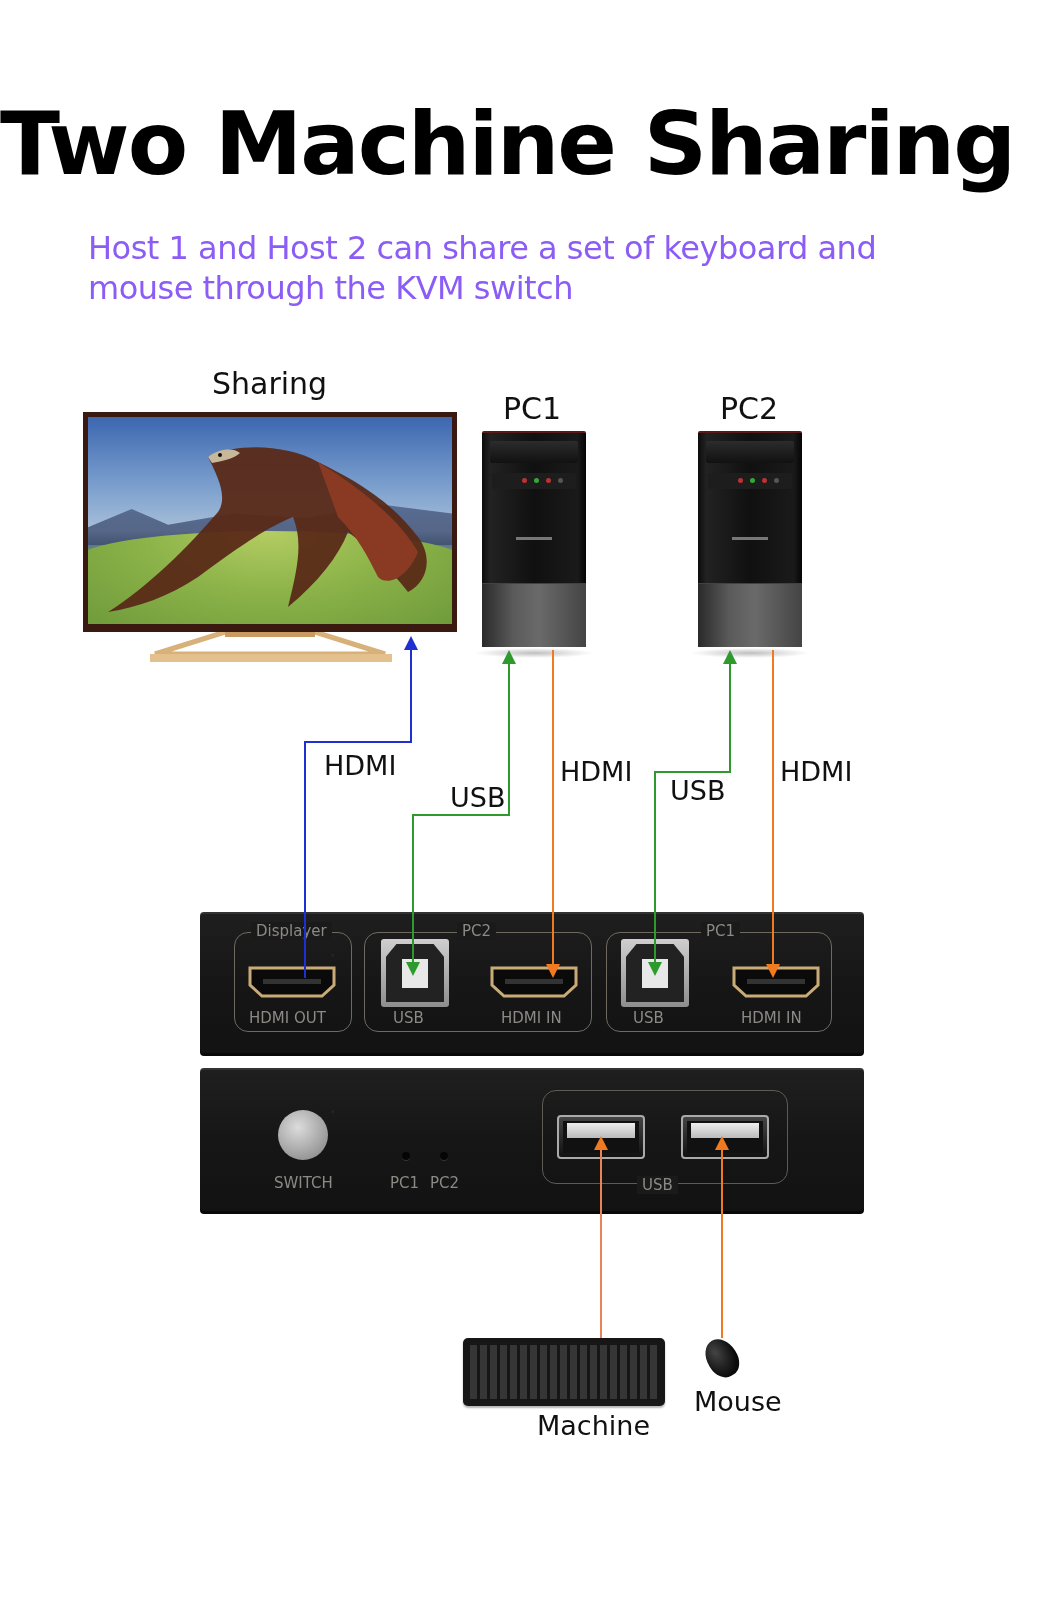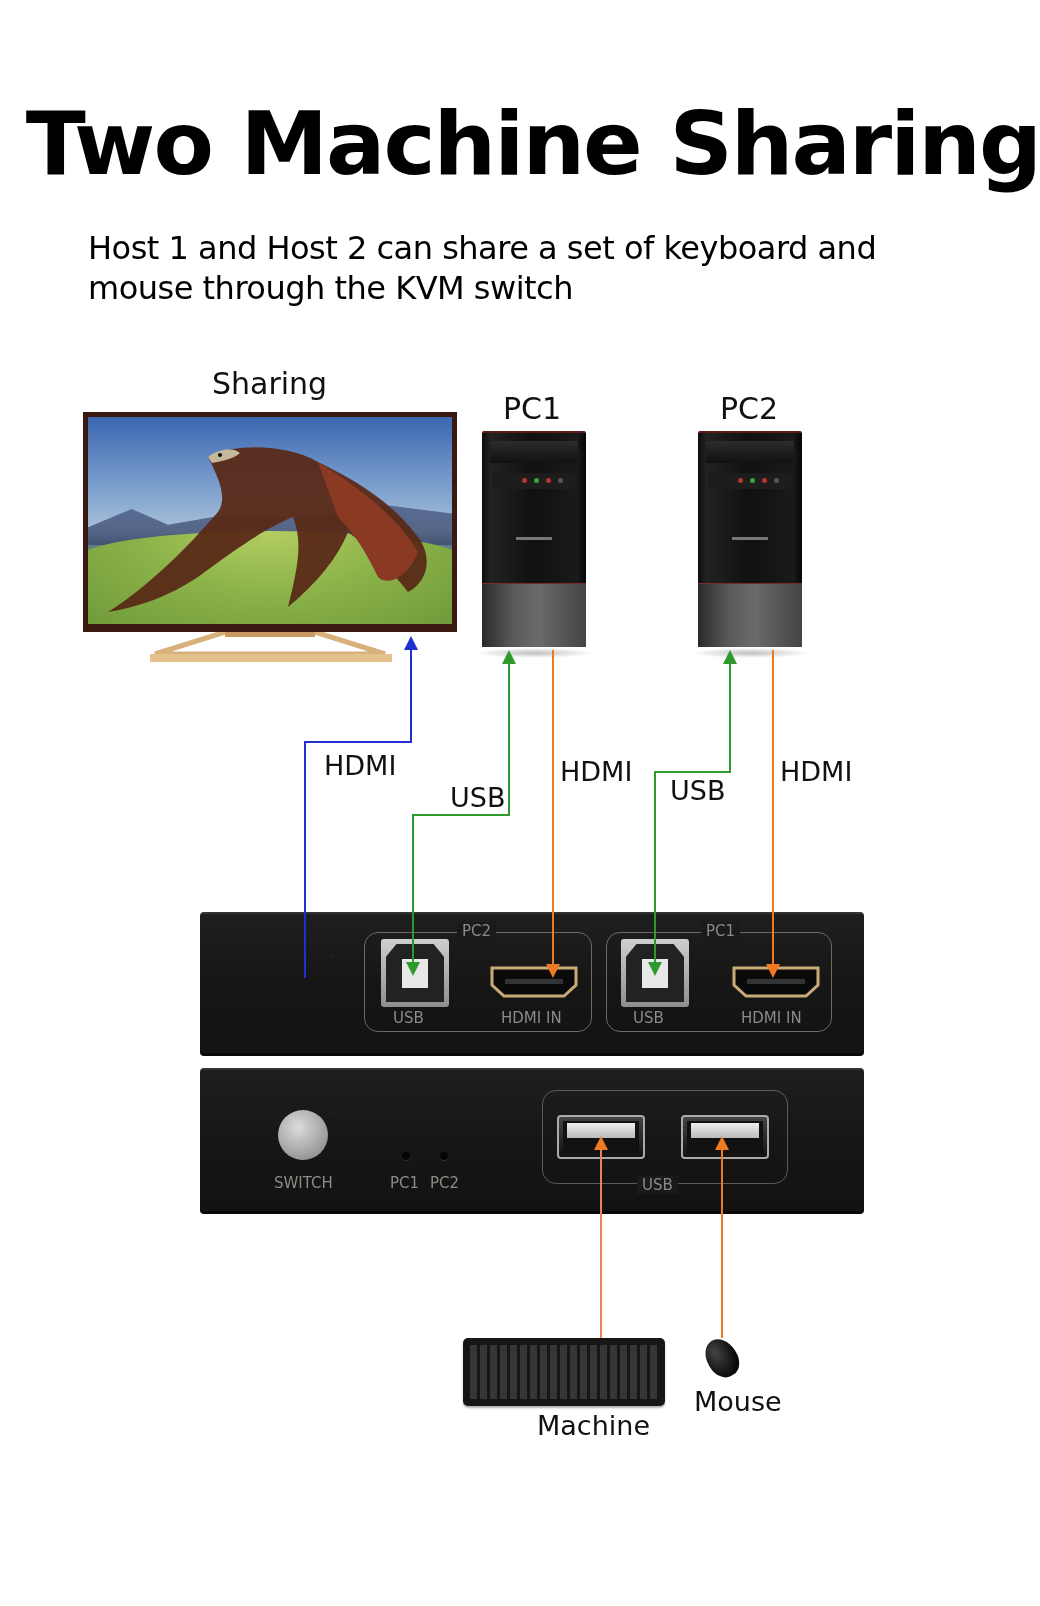--- a/index.html
+++ b/index.html
@@ -1,22 +1,22 @@
 <!DOCTYPE html>
 <html><head>
 <meta charset="utf-8">
 <style>
   * { box-sizing: border-box; margin: 0; padding: 0; }
   html, body { width: 1040px; height: 1606px; background: #ffffff; overflow: hidden; }
   body { position: relative; font-family: "Liberation Sans", "DejaVu Sans", sans-serif; color: #111; }
 
-  .title { position: absolute; left: 0; top: 92px; width: 1040px; text-align: right;
+  .title { position: absolute; left: 0; top: 92px; width: 1040px; text-align: left;
     font-size: 88px; font-weight: bold; letter-spacing: -2px; color: #000; font-family: "DejaVu Sans", sans-serif; }
   .subtitle { position: absolute; left: 88px; top: 228px; width: 870px; font-size: 32px; line-height: 40px;
-    color: #000000; font-family: "DejaVu Sans", sans-serif; letter-spacing: -0.5px; }
+    color: #8b5cf6; font-family: "DejaVu Sans", sans-serif; letter-spacing: -0.5px; }
 
   .lbl { position: absolute; font-family: "DejaVu Sans", sans-serif; color: #111; white-space: nowrap; }
   .lbl-lg { font-size: 30px; }
   .lbl-md { font-size: 27px; }
 
   
   .tv { position: absolute; left: 83px; top: 412px; width: 374px; height: 220px;
     background: #3a1a10; padding: 5px 5px 8px 5px; }
   .tv-screen { width: 100%; height: 100%; position: relative; overflow: hidden;
     background: linear-gradient(180deg, #3c67b0 0%, #7ea2cf 35%, #a9bfd8 55%, #5a7a8c 62%, #7ea64a 70%, #a7c25c 100%); }
@@ -121,20 +121,28 @@
       <span style="left:42px;background:#3a3"></span>
       <span style="left:54px;background:#b33"></span>
       <span style="left:66px;background:#555"></span>
     </div>
   <div class="pc-logo"></div>
   <div class="pc-base"></div>
 </div>
 <div class="pc-shadow" style="left:690px; top:648px;"></div>
 
 <div class="kvm kvm-top">
+  <div class="grp" style="left:34px; top:20px; width:118px; height:100px;">
+    <span class="grp-title" style="left:16px;">Displayer</span>
+    <svg class="hdmi" style="left:12px; top:32px;" viewBox="0 0 90 34">
+        <path d="M3 3 H87 V20 L75 31 H15 L3 20 Z" fill="#0a0a0a" stroke="#c9ab78" stroke-width="3"></path>
+        <rect x="16" y="14" width="58" height="5" fill="#333"></rect>
+      </svg>
+    <span class="port-lbl" style="left:14px; top:76px;">HDMI OUT</span>
+  </div>
   <div class="grp" style="left:164px; top:20px; width:228px; height:100px;">
     <span class="grp-title" style="left:92px;">PC2</span>
     <div class="usb-b" style="left:16px; top:6px;">
         <div class="usb-b-inner">
           <div class="usb-b-tongue"></div>
         </div>
       </div>
     <svg class="hdmi" style="left:124px; top:32px;" viewBox="0 0 90 34">
         <path d="M3 3 H87 V20 L75 31 H15 L3 20 Z" fill="#0a0a0a" stroke="#c9ab78" stroke-width="3"></path>
         <rect x="16" y="14" width="58" height="5" fill="#333"></rect>

